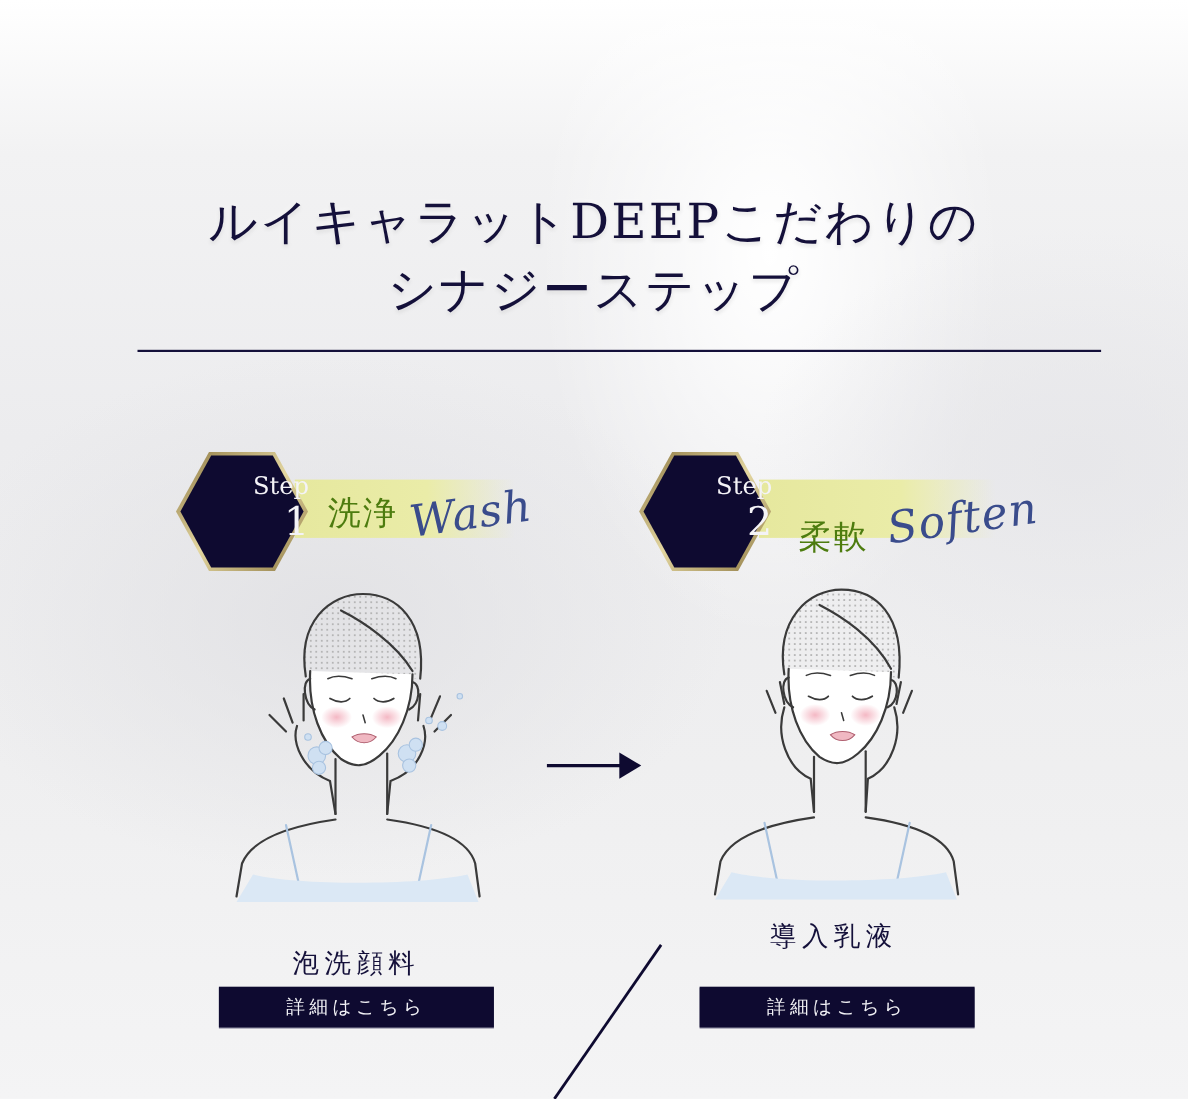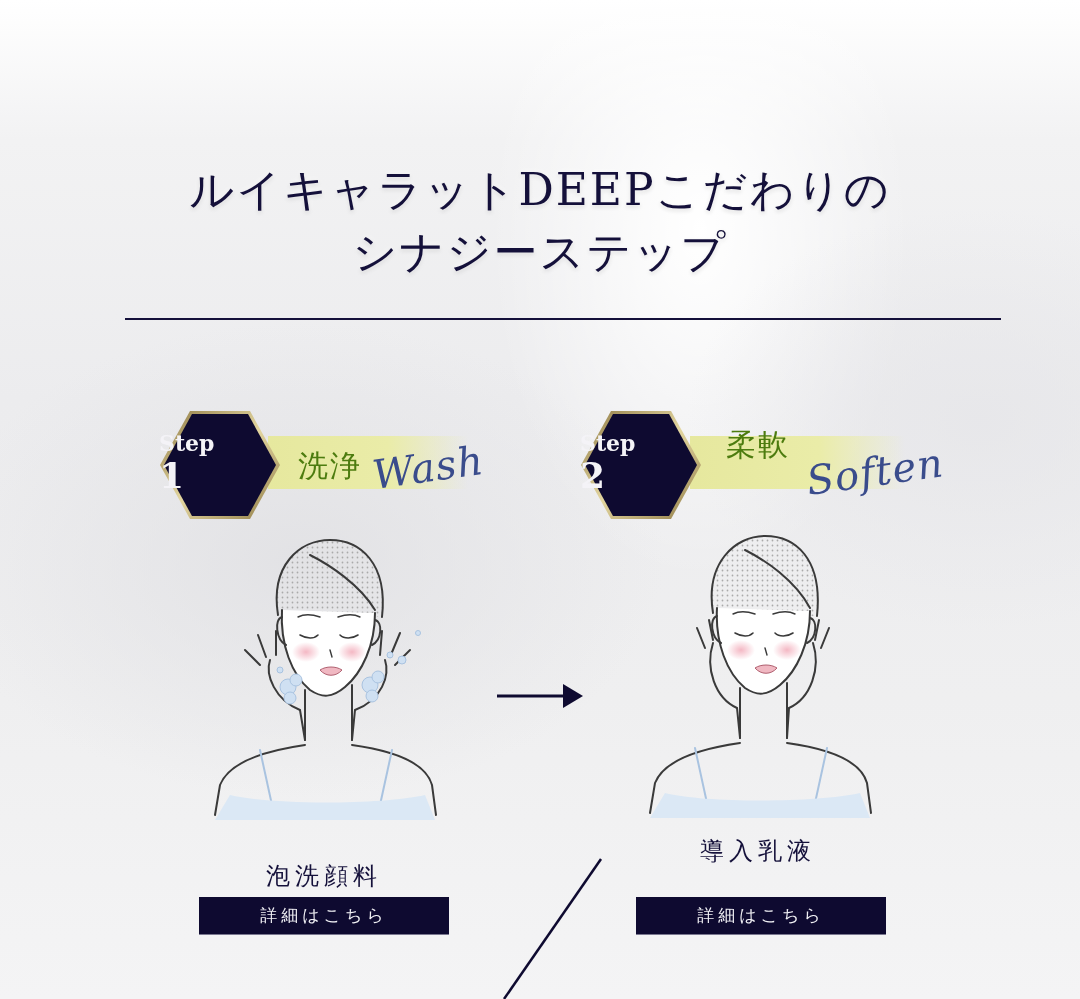--- a/index.html
+++ b/index.html
@@ -13,37 +13,37 @@
       radial-gradient(ellipse 300px 500px at 700px 230px, rgba(255,255,255,1), rgba(255,255,255,0) 70%),
       linear-gradient(180deg, #ffffff 0%, #f2f2f3 14%, #ececee 40%, #efeff0 70%, #f4f4f5 100%);
   }
   .abs { position: absolute; }
   .title {
     left: 0; width: 1080px; text-align: center;
     font-family: "DejaVu Serif", serif;
     font-size: 44px; line-height: 60px; letter-spacing: 2px;
     color: #14103a;
     text-shadow: 0 0 6px rgba(255,255,255,0.9), 0 2px 4px rgba(0,0,0,0.15);
+    margin-top: 12px;
   }
   .title.l1 { top: 160px; }
   .title.l2 { top: 222px; text-align: center; }
   .rule { left: 125px; top: 318px; width: 876px; height: 2px; background: #14103a; }
 
   .band {
     height: 53px;
     background: linear-gradient(90deg, #e6e89e 0%, #eaeca8 60%, rgba(236,238,180,0) 100%);
   }
   .hex {
     width: 122px; height: 110px;
   }
   .hex svg { display:block; }
   .hex-text {
-    position: absolute; left: 0; width: 122px; text-align: left; color: #f4f3f7;
+    position: absolute; left: 0; width: 122px; text-align: right; color: #f4f3f7;
     font-family: "DejaVu Serif", serif;
-    font-weight: bold;
   }
   .hex-step { top: 20px; font-size: 22px; }
   .hex-num { top: 44px; font-size: 36px; }
   .step-jp {
     font-family: Liberation Sans, sans-serif; font-size: 30px; color: #4d7c0f; letter-spacing: 2px;
   }
   .script {
     font-family: "DejaVu Serif", serif; font-style: italic; color: #3a4c8c;
     font-size: 40px; transform: rotate(-8deg); transform-origin: left bottom;
     letter-spacing: 1px;
@@ -169,21 +169,21 @@
           <stop offset="0.5" stop-color="#e3d6a0"></stop>
           <stop offset="1" stop-color="#8f7a44"></stop>
       </linearGradient>
     </defs>
     <polygon points="31,1 91,1 121,55 91,109 31,109 1,55" fill="url(#gold2)"></polygon>
     <polygon points="33,4 89,4 117,55 89,106 33,106 5,55" fill="#0e0a30"></polygon>
   </svg>
   <div class="hex-text hex-step">Step</div>
   <div class="hex-text hex-num">2</div>
 </div>
-<div class="abs step-jp" style="left:726px; top:425px;">柔軟</div>
+<div class="abs step-jp" style="left:726px; top:468px;">柔軟</div>
 <div class="abs script" style="left:810px; top:458px;">Soften</div>
 
 <div class="abs illus" style="left:645px; top:528px; width:230px; height:290px;" title="woman-applying-emulsion">
   <svg width="230" height="290" viewBox="0 0 230 290">
     <defs>
       <pattern id="dots2" width="5" height="5" patternUnits="userSpaceOnUse">
           <circle cx="2.5" cy="2.5" r="0.9" fill="#aaa"></circle>
         </pattern>
       <radialGradient id="blush2">
           <stop offset="0" stop-color="#f4b8c4"></stop>

